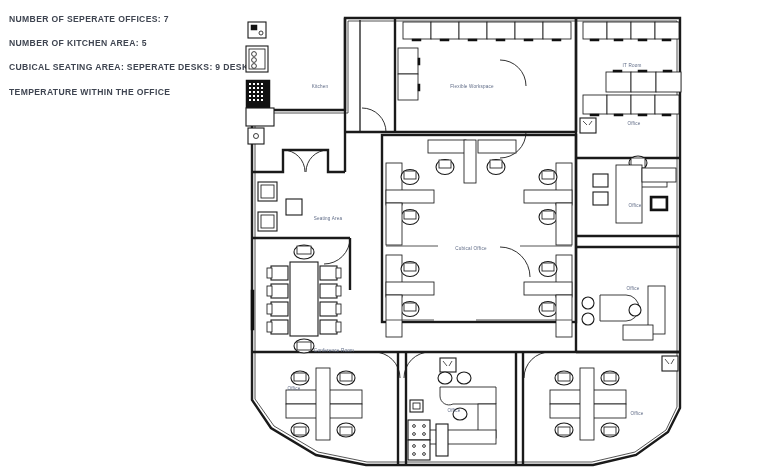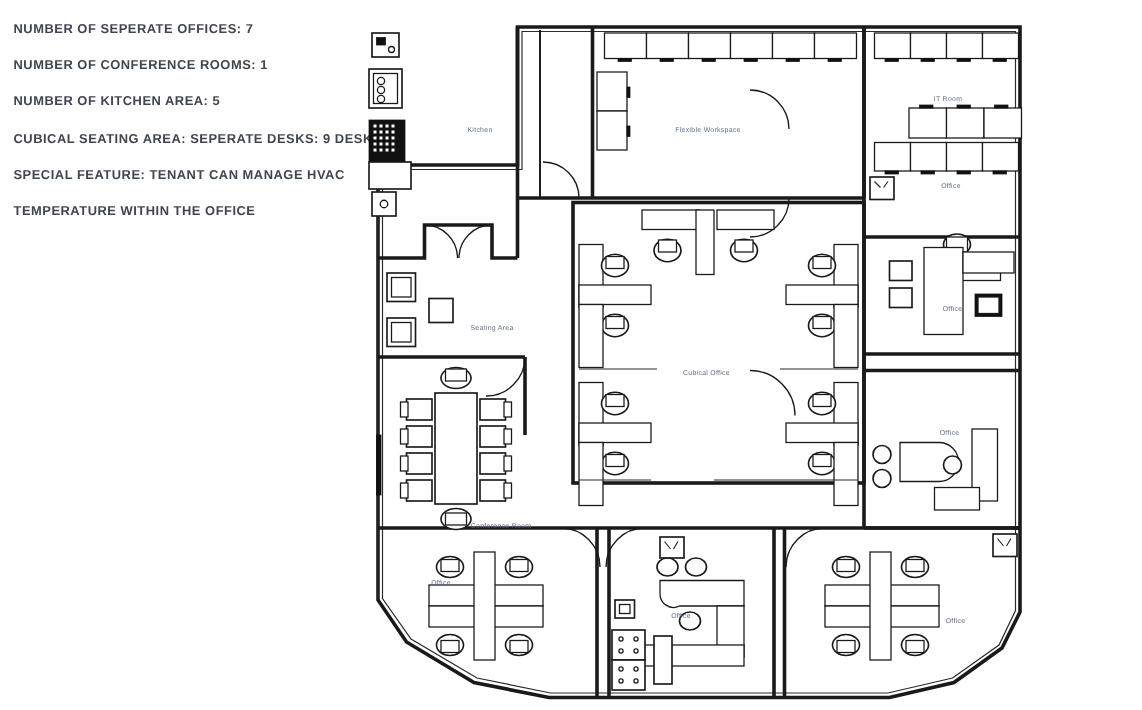--- a/index.html
+++ b/index.html
@@ -46,24 +46,22 @@
     dominant-baseline:middle;
   }
 </style>
 </head>
 <body>
 
 <div id="page">
 
   <div id="spec-list">
     <div class="spec-line">NUMBER OF SEPERATE OFFICES: 7</div>
-    <div class="spec-line">NUMBER OF CONFERENCE ROOMS: 1</div>
     <div class="spec-line">NUMBER OF KITCHEN AREA: 5</div>
     <div class="spec-line">CUBICAL SEATING AREA: SEPERATE DESKS: 9 DESKS</div>
-    <div class="spec-line">SPECIAL FEATURE: TENANT CAN MANAGE HVAC</div>
     <div class="spec-line">TEMPERATURE WITHIN THE OFFICE</div>
   </div>
 
   <div id="floorplan">
   <svg viewBox="0 0 523 473" width="523" height="473" xmlns="http://www.w3.org/2000/svg">
 
     <g>
       <path class="wall" d="M107,18 L442,18 L442,408 L430,432 L398,455 L355,465 L128,465 L78,455 L33,428 L14,400 L14,110 L107,110 Z"></path>
       <path class="wall-hair" d="M110,21 L439,21 L439,407 L428,430 L397,452 L354,462 L129,462 L80,452 L36,426 L17,399 L17,113 L110,113 Z"></path>
       <line class="wall-hair" x1="14" y1="110" x2="14" y2="400"></line>

